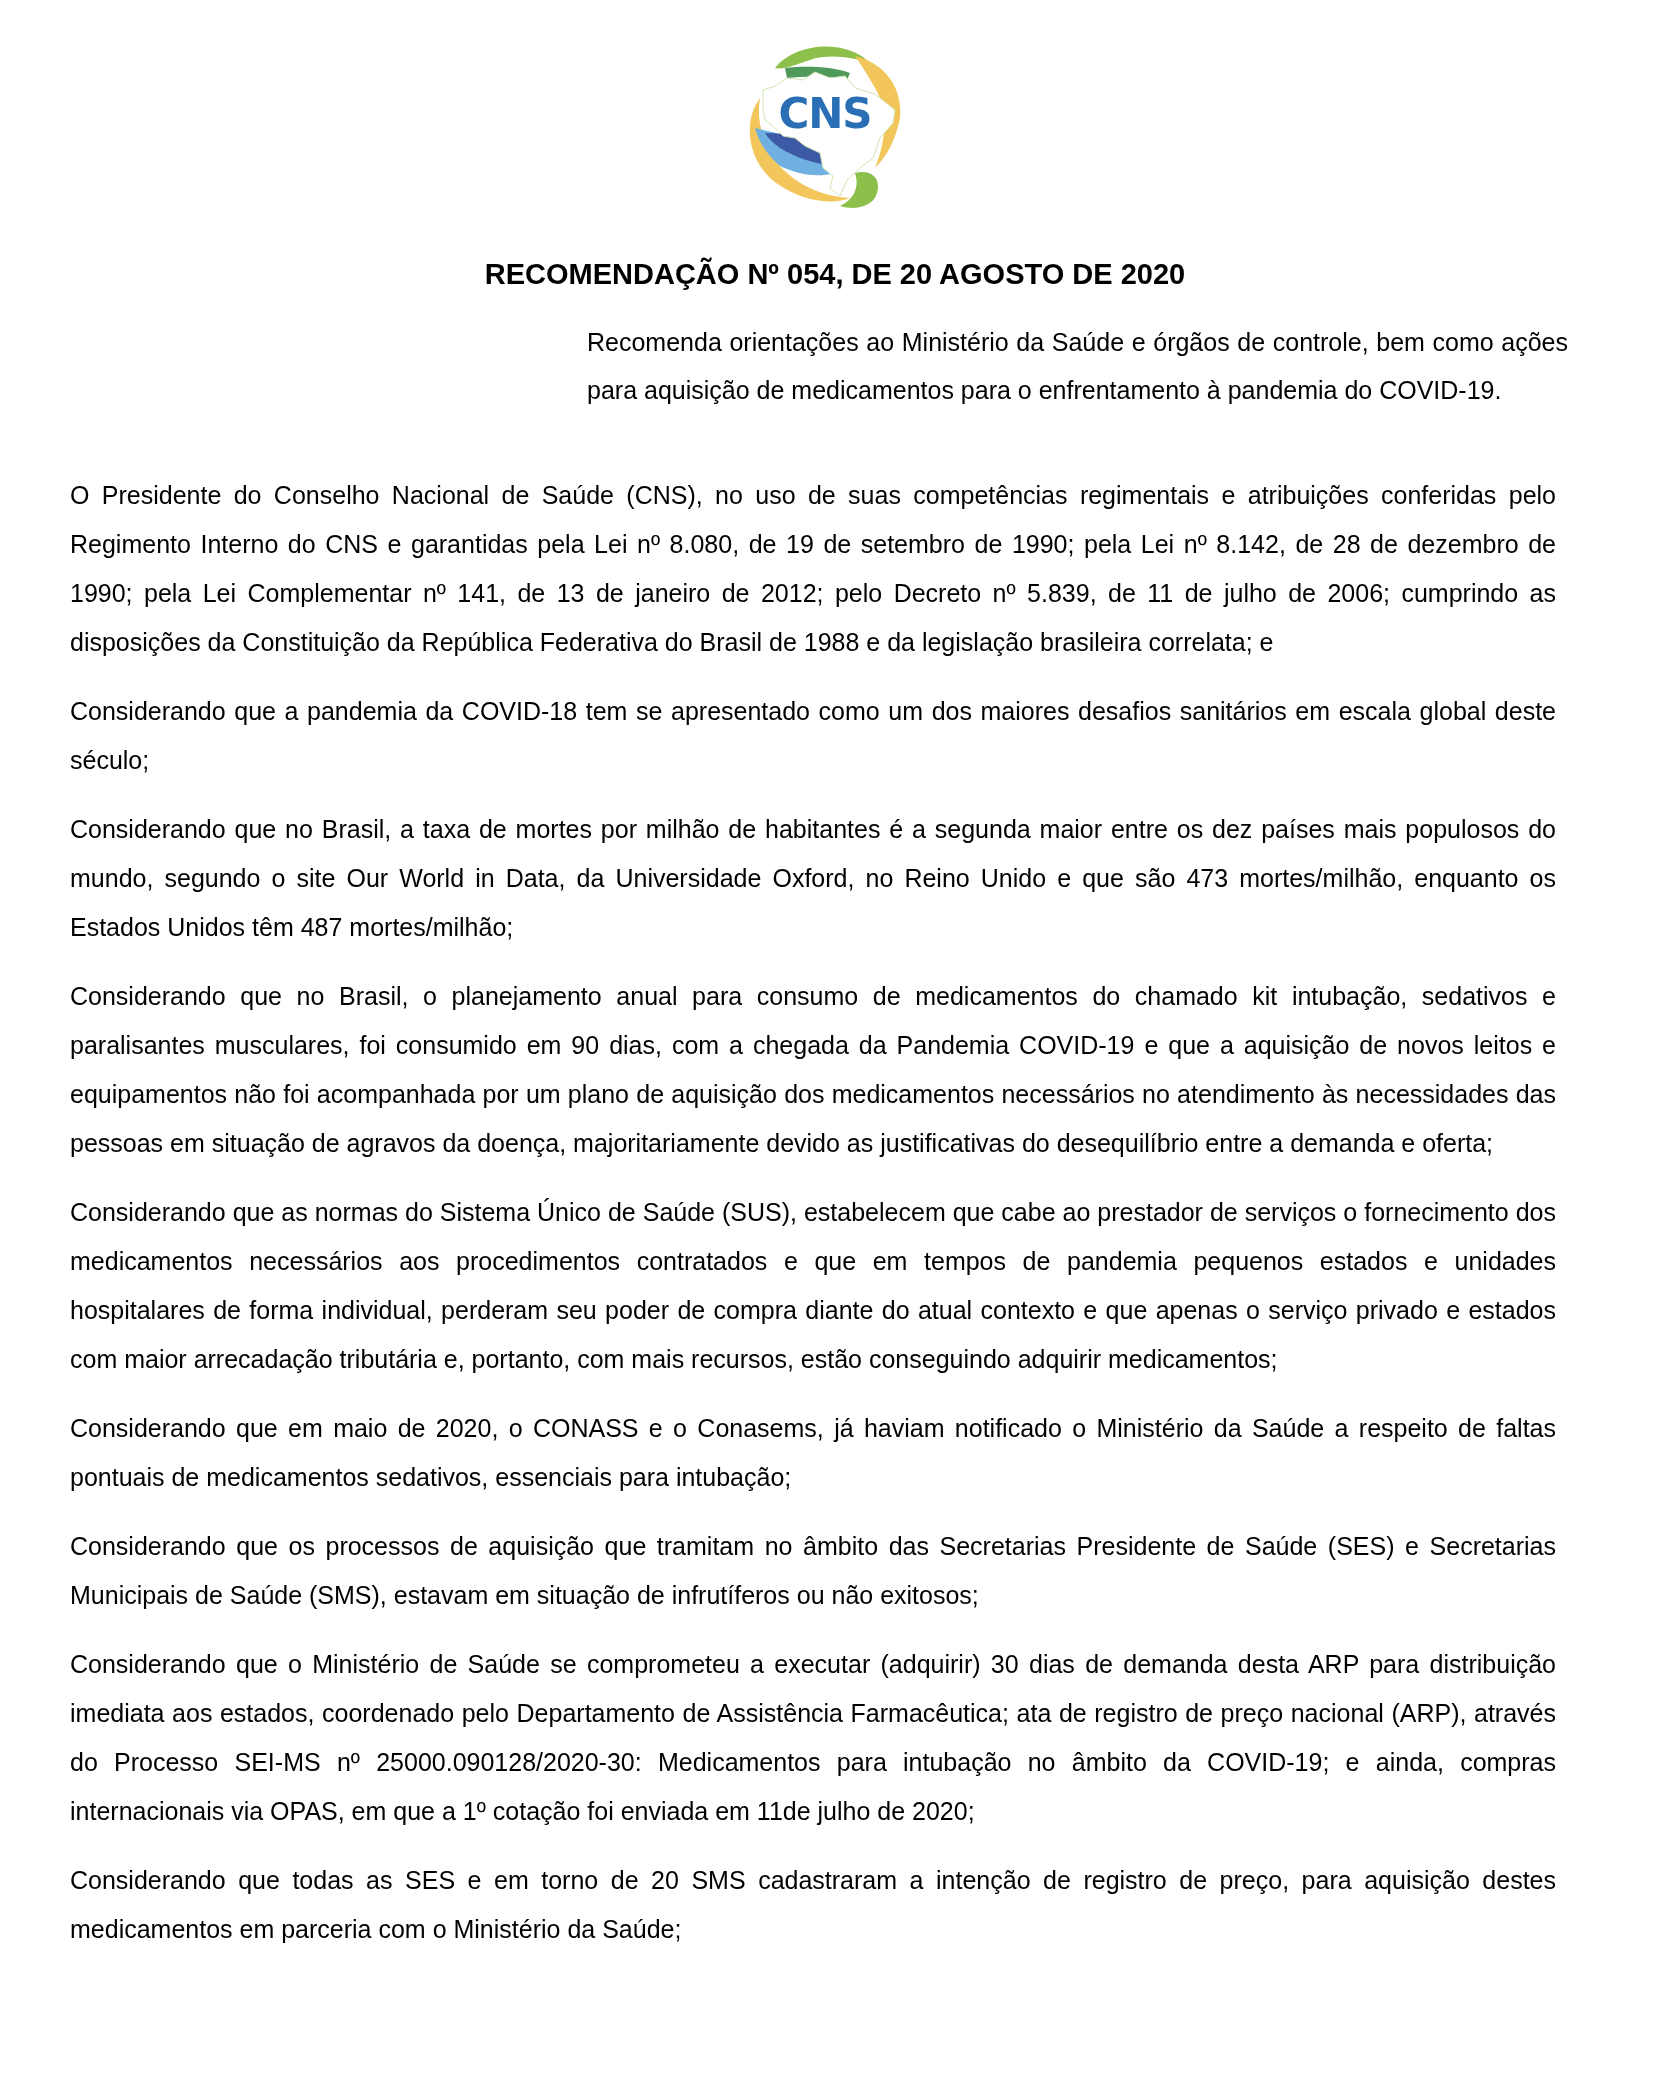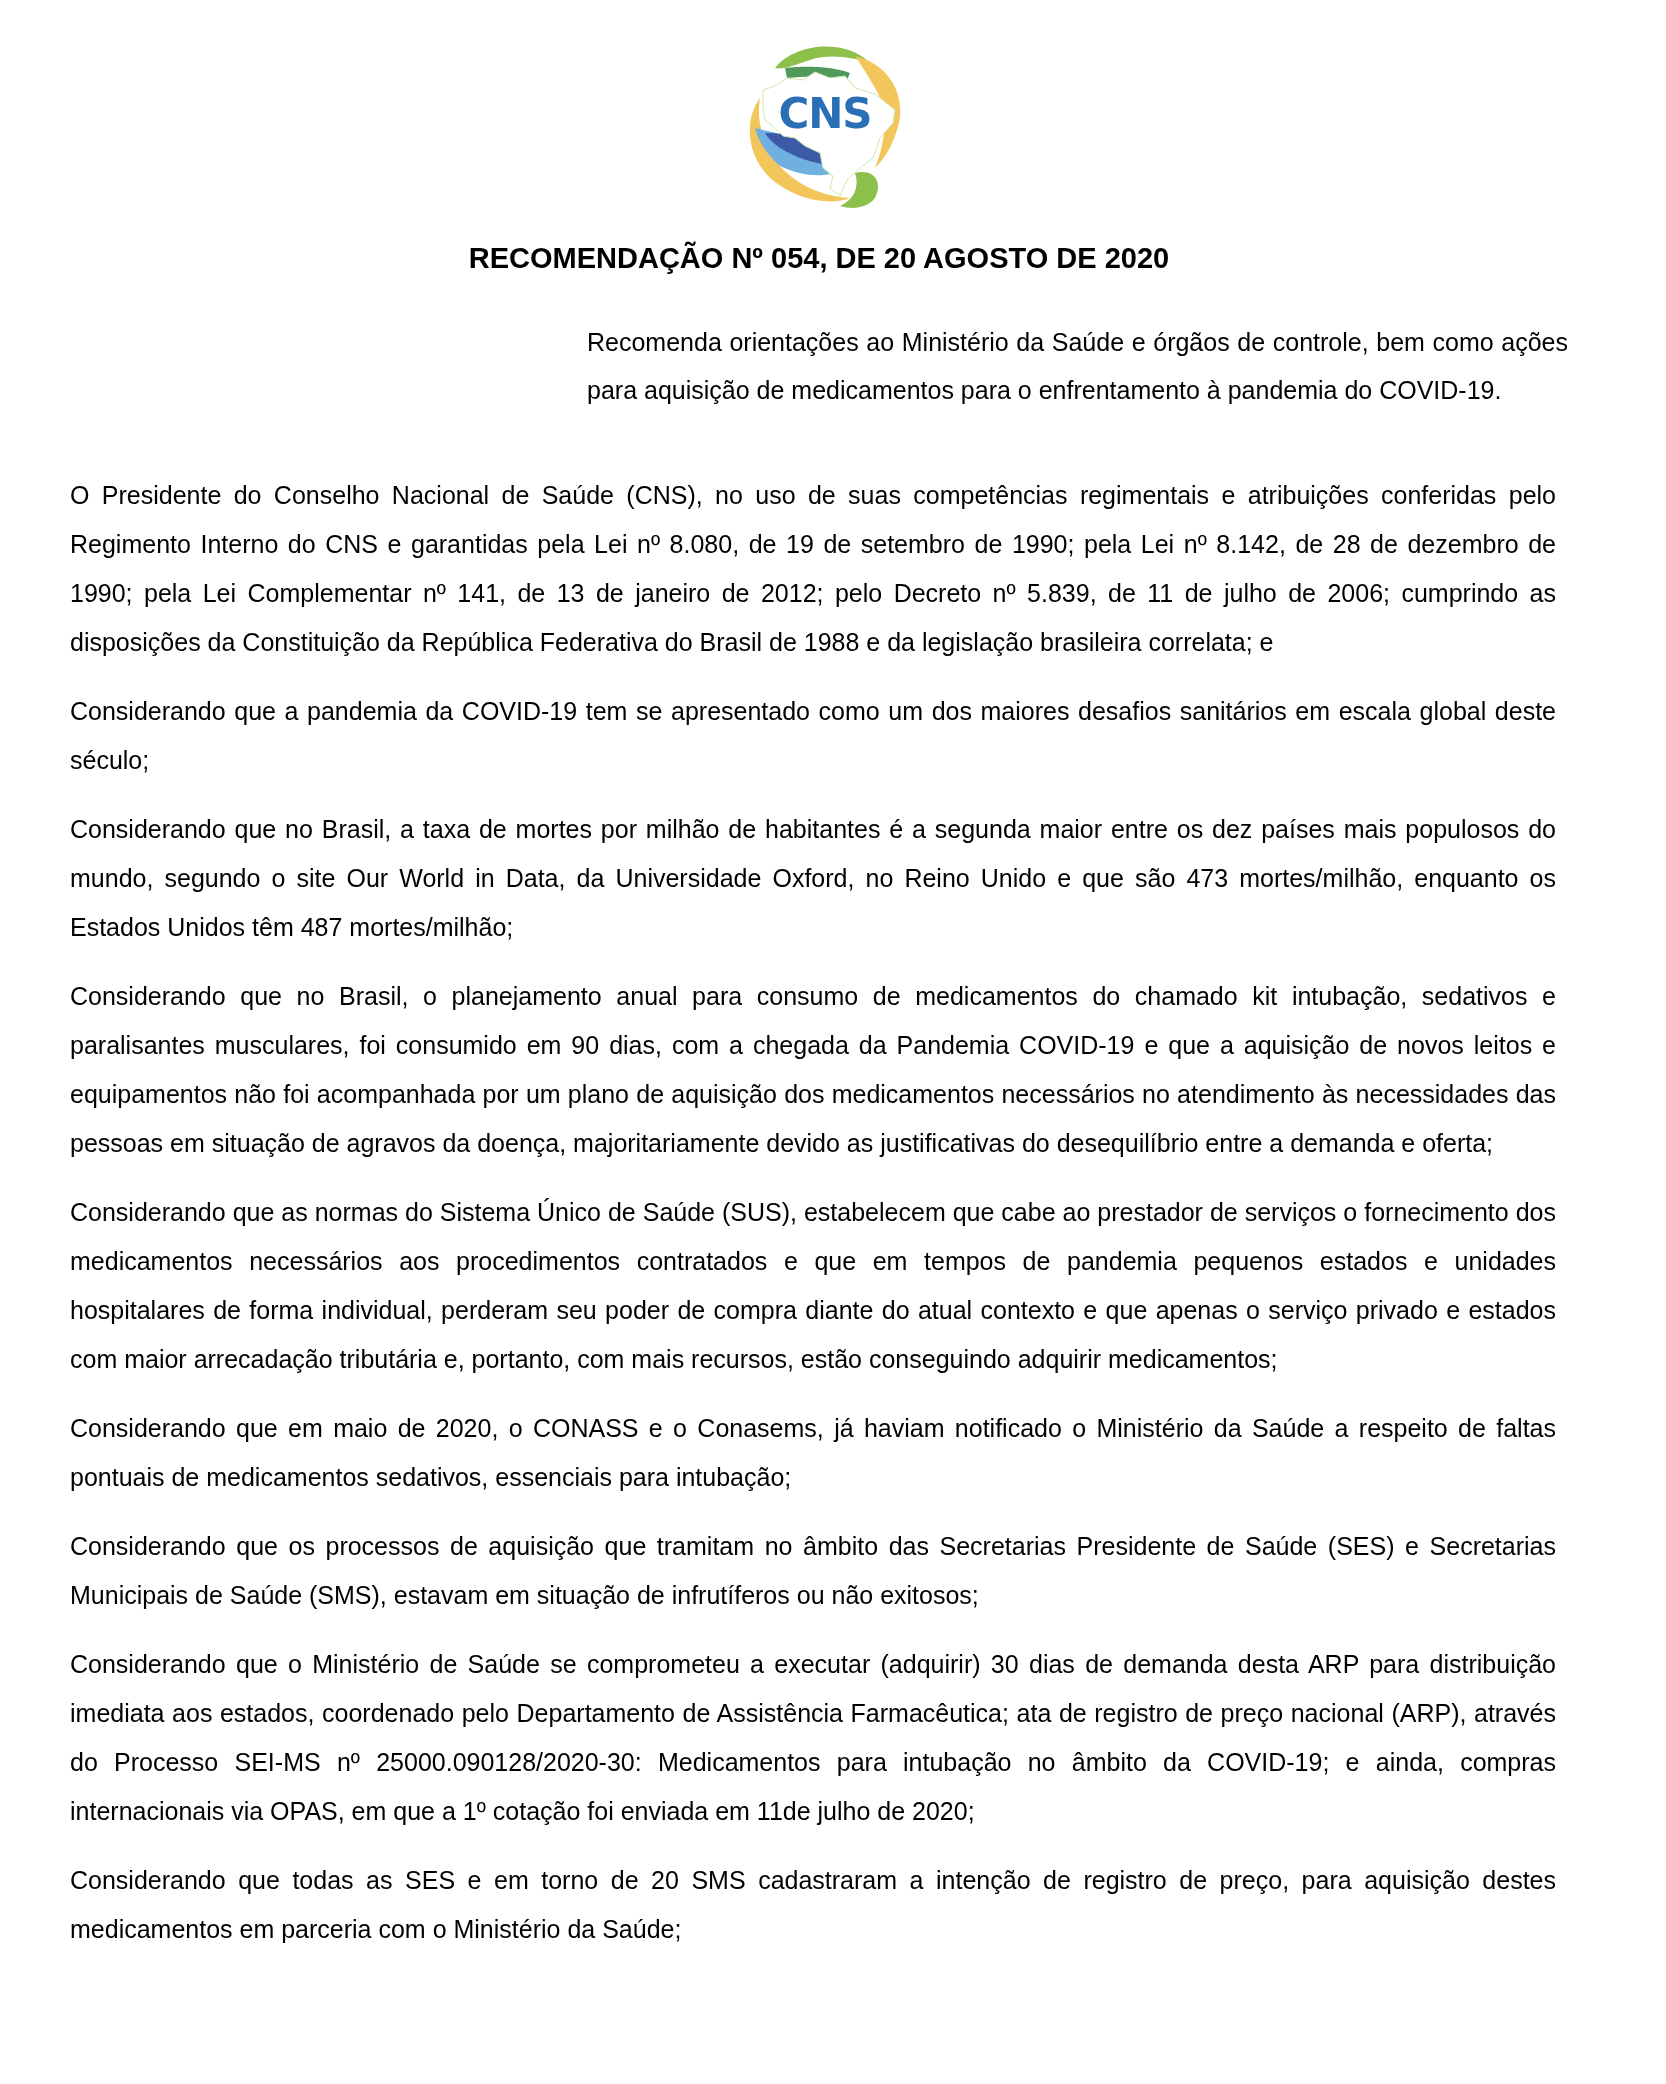--- a/index.html
+++ b/index.html
@@ -20,21 +20,21 @@
       left: 735px;
       top: 28px;
       width: 175px;
       height: 185px;
     }
     .title {
       position: absolute;
       left: 70px;
       width: 1498px;
       top: 240px;
-      margin: 0;
+      margin: 16px;
       text-align: center;
       font-weight: bold;
       font-size: 29px;
       line-height: 36px;
       letter-spacing: 0;
     }
     .summary {
       position: absolute;
       left: 587px;
       width: 981px;
@@ -74,21 +74,21 @@
   <path d="M28 62 L 40 58 L 52 50 L 68 52 L 80 44 L 95 50 L 110 48 L 120 60 L 140 66 L 160 82 L 158 95 L 145 110 L 138 130 L 125 140 L 112 152 L 105 168 L 95 160 L 98 148 L 88 140 L 85 125 L 70 118 L 60 110 L 48 108 L 38 98 L 30 92 L 28 80 Z" fill="#ffffff" stroke="#cfe6b0" stroke-width="1"></path>
   <text x="90" y="100" text-anchor="middle" font-family="'DejaVu Sans', sans-serif" font-weight="bold" font-size="42" fill="#2a6fb5" letter-spacing="-1">CNS</text>
 </svg>
 
 <h1 class="title">RECOMENDAÇÃO Nº 054, DE 20 AGOSTO DE 2020</h1>
 
 <p class="summary">Recomenda orientações ao Ministério da Saúde e órgãos de controle, bem como ações para aquisição de medicamentos para o enfrentamento à pandemia do COVID-19.</p>
 
 <div class="body">
   <p>O Presidente do Conselho Nacional de Saúde (CNS), no uso de suas competências regimentais e atribuições conferidas pelo Regimento Interno do CNS e garantidas pela Lei nº 8.080, de 19 de setembro de 1990; pela Lei nº 8.142, de 28 de dezembro de 1990; pela Lei Complementar nº 141, de 13 de janeiro de 2012; pelo Decreto nº 5.839, de 11 de julho de 2006; cumprindo as disposições da Constituição da República Federativa do Brasil de 1988 e da legislação brasileira correlata; e</p>
-  <p>Considerando que a pandemia da COVID-19 tem se apresentado como um dos maiores desafios sanitários em escala global deste século;</p>
+  <p>Considerando que a pandemia da COVID-18 tem se apresentado como um dos maiores desafios sanitários em escala global deste século;</p>
   <p>Considerando que no Brasil, a taxa de mortes por milhão de habitantes é a segunda maior entre os dez países mais populosos do mundo, segundo o site Our World in Data, da Universidade Oxford, no Reino Unido e que são 473 mortes/milhão, enquanto os Estados Unidos têm 487 mortes/milhão;</p>
   <p>Considerando que no Brasil, o planejamento anual para consumo de medicamentos do chamado kit intubação, sedativos e paralisantes musculares, foi consumido em 90 dias, com a chegada da Pandemia COVID-19 e que a aquisição de novos leitos e equipamentos não foi acompanhada por um plano de aquisição dos medicamentos necessários no atendimento às necessidades das pessoas em situação de agravos da doença, majoritariamente devido as justificativas do desequilíbrio entre a demanda e oferta;</p>
   <p>Considerando que as normas do Sistema Único de Saúde (SUS), estabelecem que cabe ao prestador de serviços o fornecimento dos medicamentos necessários aos procedimentos contratados e que em tempos de pandemia pequenos estados e unidades hospitalares de forma individual, perderam seu poder de compra diante do atual contexto e que apenas o serviço privado e estados com maior arrecadação tributária e, portanto, com mais recursos, estão conseguindo adquirir medicamentos;</p>
   <p>Considerando que em maio de 2020, o CONASS e o Conasems, já haviam notificado o Ministério da Saúde a respeito de faltas pontuais de medicamentos sedativos, essenciais para intubação;</p>
   <p>Considerando que os processos de aquisição que tramitam no âmbito das Secretarias Presidente de Saúde (SES) e Secretarias Municipais de Saúde (SMS), estavam em situação de infrutíferos ou não exitosos;</p>
   <p>Considerando que o Ministério de Saúde se comprometeu a executar (adquirir) 30 dias de demanda desta ARP para distribuição imediata aos estados, coordenado pelo Departamento de Assistência Farmacêutica; ata de registro de preço nacional (ARP), através do Processo SEI-MS nº 25000.090128/2020-30: Medicamentos para intubação no âmbito da COVID-19; e ainda, compras internacionais via OPAS, em que a 1º cotação foi enviada em 11de julho de 2020;</p>
   <p>Considerando que todas as SES e em torno de 20 SMS cadastraram a intenção de registro de preço, para aquisição destes medicamentos em parceria com o Ministério da Saúde;</p>
 </div>
 
 </body></html>

